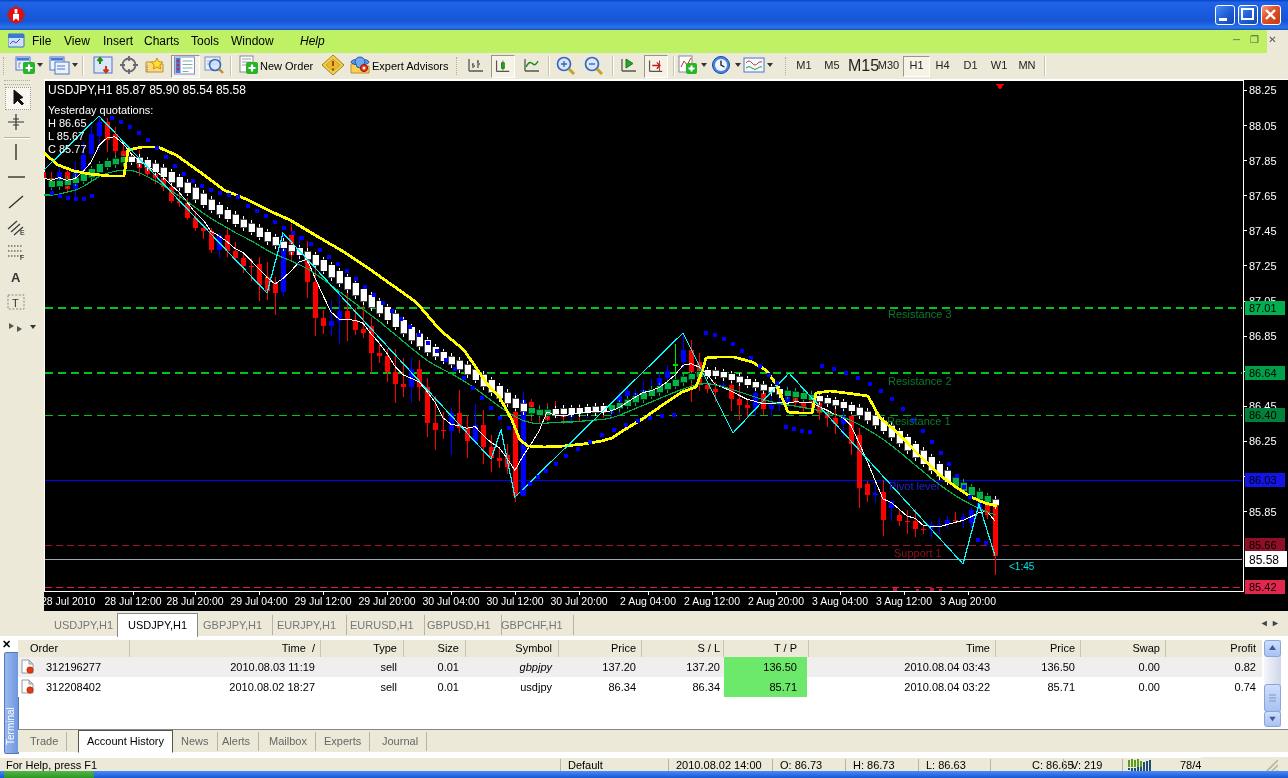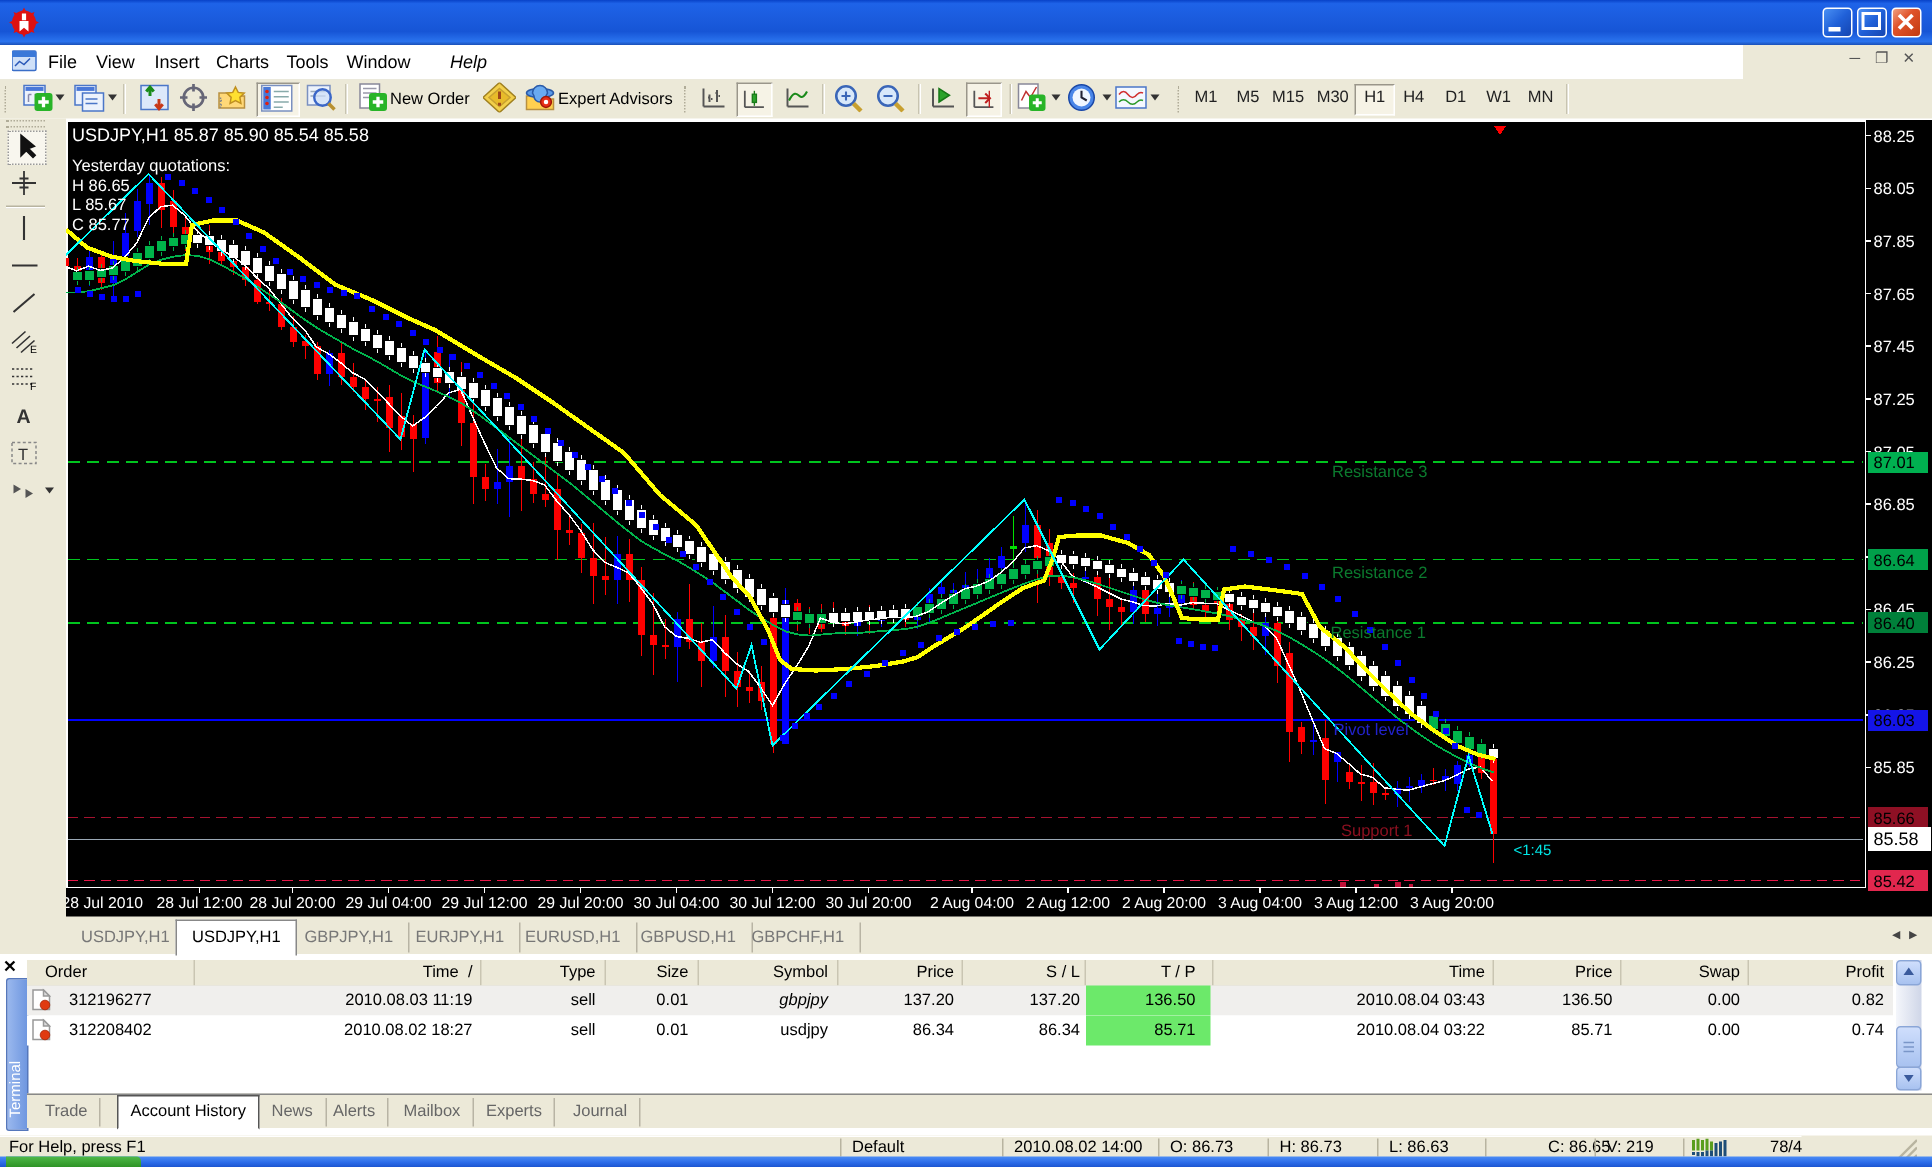--- a/index.html
+++ b/index.html
@@ -7,21 +7,21 @@
  font-family:"Liberation Sans", sans-serif;background:#ece9d8;}
 .abs{position:absolute;}
 #titlebar{left:0;top:0;width:1288px;height:30px;
  background:linear-gradient(180deg,#0842c8 0%,#1e63e8 8%,#1b5cde 40%,#1655d6 70%,#2a73ee 92%,#1a50b8 100%);}
 #titlebar .ttext{position:absolute;left:30px;top:5px;color:#fff;font-size:15px;font-weight:bold;
  text-shadow:1px 1px 1px #10307a; letter-spacing:0px;}
 .tbtn{position:absolute;top:5px;width:20px;height:20px;border-radius:3px;
  border:1px solid #fff;box-sizing:border-box;color:#fff;font-size:12px;line-height:17px;text-align:center;font-weight:bold;}
 .tbtn.min,.tbtn.max{background:linear-gradient(135deg,#4a90f4 0%,#2060d8 50%,#1545b0 100%);}
 .tbtn.close{background:linear-gradient(135deg,#f0a080 0%,#e0532a 40%,#c23a10 100%);}
-#menubar{left:0;top:30px;width:1162px;height:23px;background:#ffffff;border-bottom:1px solid #d8d4c0;}
+#menubar{left:0;top:30px;width:1267px;height:23px;background:#bef264;border-bottom:1px solid #d8d4c0;}
 #menubar .mi{position:absolute;top:4px;font-size:12px;color:#000;}
 .winbtn{position:absolute;top:3px;width:15px;height:15px;color:#555;font-size:10px;text-align:center;line-height:14px;}
 #toolbar{left:0;top:53px;width:1288px;height:26px;background:#ece9d8;border-bottom:1px solid #fff;}
 .sep{position:absolute;top:3px;width:1px;height:20px;background:#c8c4b0;border-right:1px solid #fff;}
 .grip{position:absolute;top:4px;width:3px;height:18px;border-left:1px dotted #b0ac98;}
 #lefttool{left:0;top:79px;width:44px;height:533px;background:#ece9d8;}
 #tabsrow{left:0;top:612px;width:1288px;height:24px;background:#ece9d8;border-bottom:1px solid #aca899;}
 .ctab{position:absolute;top:3px;height:20px;padding:0 10px;font-size:11px;color:#777;line-height:20px;
  border-right:1px solid #b8b4a4;}
 .ctab.active{background:#fff;color:#000;border:1px solid #888;border-bottom:none;top:1px;height:23px;line-height:22px;z-index:3;}
@@ -198,21 +198,21 @@
     <div style="position:absolute;left:735px;top:10px;width:0;height:0;border-left:3px solid transparent;border-right:3px solid transparent;border-top:4px solid #333;"></div>
     <div style="position:absolute;left:742px;top:2px;width:24px;height:21px;"><svg width="24" height="20" viewBox="0 0 22 20">
         <rect x="1" y="3" width="20" height="14" fill="#f4f8ff" stroke="#4a76c8"></rect>
         <path d="M3 8 q3 -4 6 0 t6 0 q2 -2 4 -1" stroke="#d03030" fill="none"></path>
         <path d="M3 13 q3 -3 6 0 t6 0 q2 -2 4 -1" stroke="#2a9a2a" fill="none"></path>
       </svg></div>
     <div style="position:absolute;left:767px;top:10px;width:0;height:0;border-left:3px solid transparent;border-right:3px solid transparent;border-top:4px solid #333;"></div>
     <div class="grip" style="left:785px;"></div>
     <div style="position:absolute;left:793px;top:3px;width:22px;height:19px;font-size:11px;text-align:center;line-height:19px;color:#222;">M1</div>
     <div style="position:absolute;left:821px;top:3px;width:22px;height:19px;font-size:11px;text-align:center;line-height:19px;color:#222;">M5</div>
-    <div style="position:absolute;left:848px;top:3px;width:25px;height:19px;font-size:11px;text-align:left;line-height:19px;color:#222;">M15</div>
+    <div style="position:absolute;left:848px;top:3px;width:25px;height:19px;font-size:16px;text-align:center;line-height:19px;color:#222;">M15</div>
     <div style="position:absolute;left:876px;top:3px;width:25px;height:19px;font-size:11px;text-align:center;line-height:19px;color:#222;">M30</div>
     <div style="position:absolute;left:903px;top:3px;width:25px;height:19px;font-size:11px;text-align:center;line-height:19px;color:#222;background:#f6f3e6;border:1px solid;border-color:#9a968a #fff #fff #9a968a;line-height:17px;">H1</div>
     <div style="position:absolute;left:931px;top:3px;width:23px;height:19px;font-size:11px;text-align:center;line-height:19px;color:#222;">H4</div>
     <div style="position:absolute;left:959px;top:3px;width:23px;height:19px;font-size:11px;text-align:center;line-height:19px;color:#222;">D1</div>
     <div style="position:absolute;left:987px;top:3px;width:24px;height:19px;font-size:11px;text-align:center;line-height:19px;color:#222;">W1</div>
     <div style="position:absolute;left:1015px;top:3px;width:24px;height:19px;font-size:11px;text-align:center;line-height:19px;color:#222;">MN</div>
     <div class="sep" style="left:1044px;"></div>
 </div>
 
 <div id="lefttool" class="abs">

